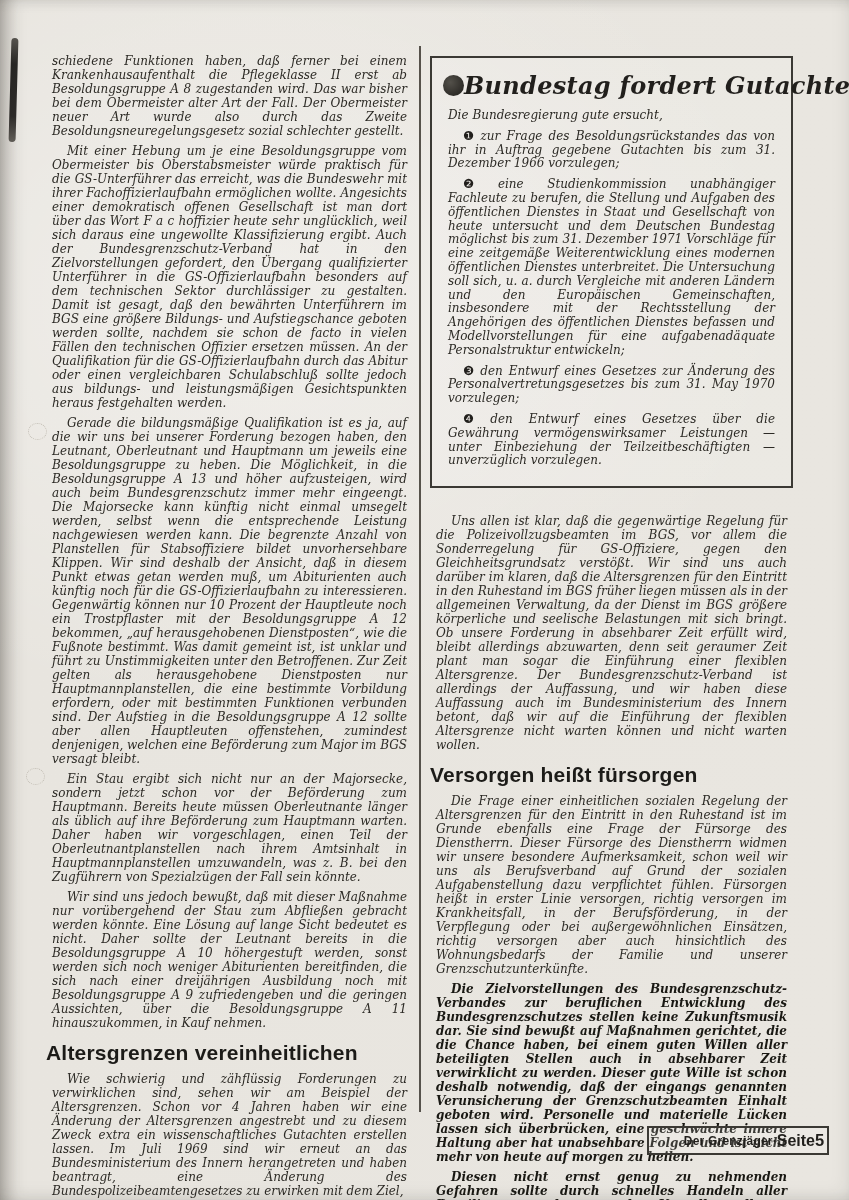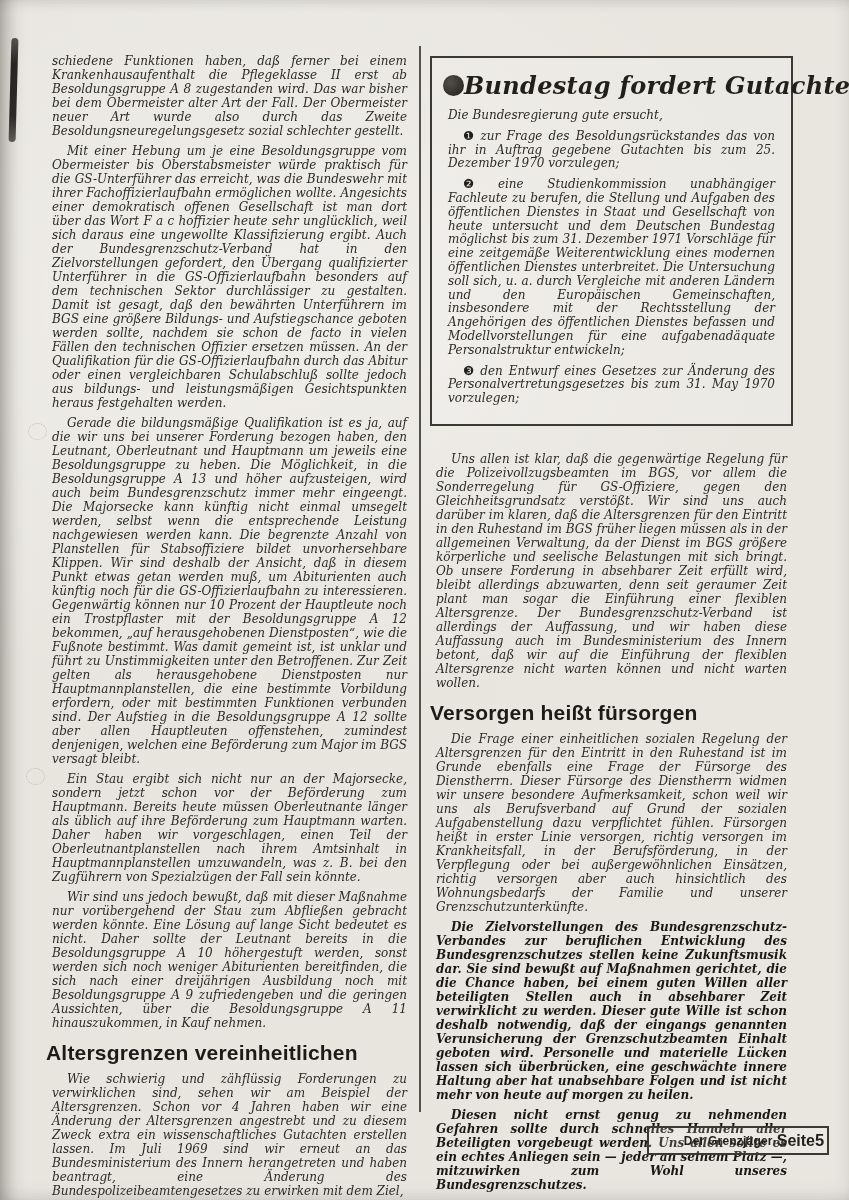--- a/index.html
+++ b/index.html
@@ -138,27 +138,30 @@
   <div class="right-col">
 
     <div class="box">
       <div class="box-title-row">
         <span class="bullet-circle"></span>
         <span class="box-title">Bundestag fordert Gutachten an</span>
 
       </div>
       <p class="box-para">Die Bundesregierung gute ersucht,</p>
       <p class="box-para indent">
-        <span class="num-icon">❶</span><span>zur Frage des Besoldungsrückstandes das von ihr in Auftrag gegebene Gutachten bis zum 25. Dezember 1970 vorzulegen;</span>
+        <span class="num-icon">❶</span><span>zur Frage des Besoldungsrückstandes das von ihr in Auftrag gegebene Gutachten bis zum 31. Dezember 1966 vorzulegen;</span>
       </p>
       <p class="box-para indent">
         <span class="num-icon">❷</span><span>eine Studienkommission unabhängiger Fachleute zu berufen, die Stellung und Aufgaben des öffentlichen Dienstes in Staat und Gesellschaft von heute untersucht und dem Deutschen Bundestag möglichst bis zum 31. Dezember 1971 Vorschläge für eine zeitgemäße Weiterentwicklung eines modernen öffentlichen Dienstes unterbreitet. Die Untersuchung soll sich, u. a. durch Vergleiche mit anderen Ländern und den Europäischen Gemeinschaften, insbesondere mit der Rechtsstellung der Angehörigen des öffentlichen Dienstes befassen und Modellvorstellungen für eine aufgabenadäquate Personalstruktur entwickeln;</span>
       </p>
       <p class="box-para indent">
         <span class="num-icon">❸</span><span>den Entwurf eines Gesetzes zur Änderung des Personalvertretungsgesetzes bis zum 31. May 1970 vorzulegen;</span>
+      </p>
+      <p class="box-para indent">
+        <span class="num-icon">❹</span><span>den Entwurf eines Gesetzes über die Gewährung vermögenswirksamer Leistungen — unter Einbeziehung der Teilzeitbeschäftigten — unverzüglich vorzulegen.</span>
       </p>
     </div>
 
     <div class="after-box">
       <p class="indent">Uns allen ist klar, daß die gegenwärtige Regelung für die Polizeivollzugsbeamten im BGS, vor allem die Sonderregelung für GS-Offiziere, gegen den Gleichheitsgrundsatz verstößt. Wir sind uns auch darüber im klaren, daß die Altersgrenzen für den Eintritt in den Ruhestand im BGS früher liegen müssen als in der allgemeinen Verwaltung, da der Dienst im BGS größere körperliche und seelische Belastungen mit sich bringt. Ob unsere Forderung in absehbarer Zeit erfüllt wird, bleibt allerdings abzuwarten, denn seit geraumer Zeit plant man sogar die Einführung einer flexiblen Altersgrenze. Der Bundesgrenzschutz-Verband ist allerdings der Auffassung, und wir haben diese Auffassung auch im Bundesministerium des Innern betont, daß wir auf die Einführung der flexiblen Altersgrenze nicht warten können und nicht warten wollen.</p>
 
       <div class="section-heading">Versorgen heißt fürsorgen</div>
 
       <p class="indent">Die Frage einer einheitlichen sozialen Regelung der Altersgrenzen für den Eintritt in den Ruhestand ist im Grunde ebenfalls eine Frage der Fürsorge des Dienstherrn. Dieser Fürsorge des Dienstherrn widmen wir unsere besondere Aufmerksamkeit, schon weil wir uns als Berufsverband auf Grund der sozialen Aufgabenstellung dazu verpflichtet fühlen. Fürsorgen heißt in erster Linie versorgen, richtig versorgen im Krankheitsfall, in der Berufsförderung, in der Verpflegung oder bei außergewöhnlichen Einsätzen, richtig versorgen aber auch hinsichtlich des Wohnungsbedarfs der Familie und unserer Grenzschutzunterkünfte.</p>
       <p class="indent bold-para">Die Zielvorstellungen des Bundesgrenzschutz-Verbandes zur beruflichen Entwicklung des Bundesgrenzschutzes stellen keine Zukunftsmusik dar. Sie sind bewußt auf Maßnahmen gerichtet, die die Chance haben, bei einem guten Willen aller beteiligten Stellen auch in absehbarer Zeit verwirklicht zu werden. Dieser gute Wille ist schon deshalb notwendig, daß der eingangs genannten Verunsicherung der Grenzschutzbeamten Einhalt geboten wird. Personelle und materielle Lücken lassen sich überbrücken, eine geschwächte innere Haltung aber hat unabsehbare Folgen und ist nicht mehr von heute auf morgen zu heilen.</p>

